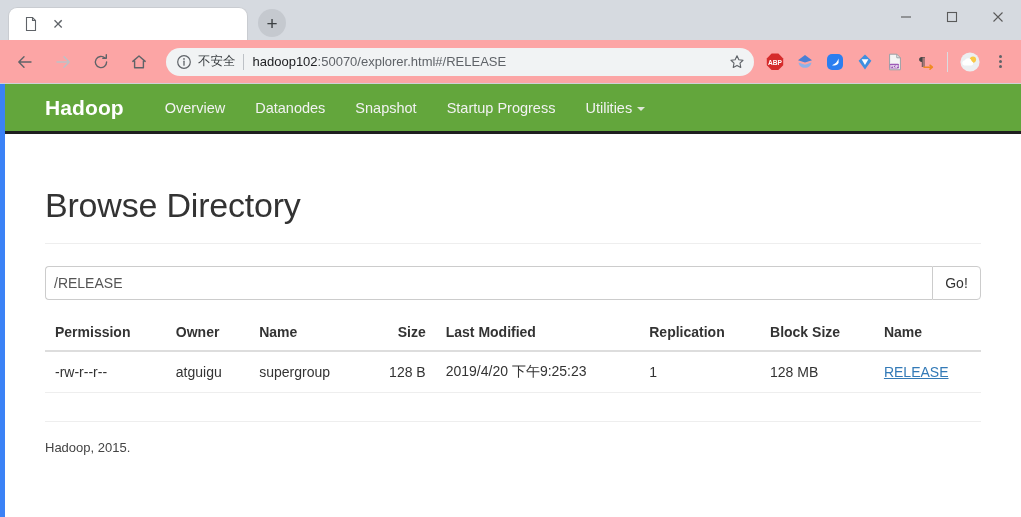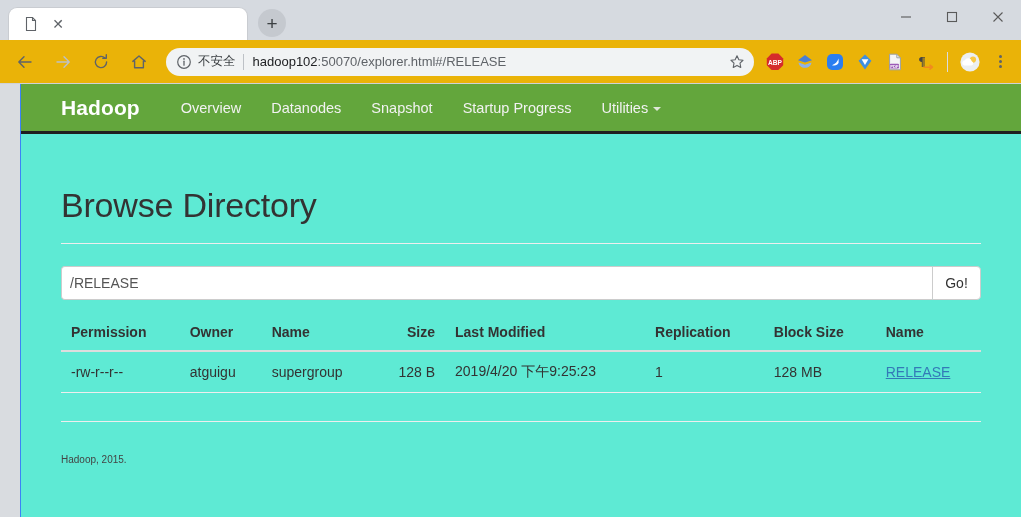--- a/index.html
+++ b/index.html
@@ -64,21 +64,21 @@
   }
 
   .wincontrols {
     position: absolute; top: 0; right: 0;
     height: 33px; display: flex; align-items: center;
   }
   .wc { width: 46px; height: 33px; display: flex; align-items: center; justify-content: center; color: #5a5a5a; }
 
   .toolbar {
     height: 44px;
-    background: #eab308;
+    background: #fca5a5;
     display: flex; align-items: center;
     padding: 0 8px 0 6px;
     border-bottom: 1px solid #cfd2d6;
   }
   .navbtn {
     width: 32px; height: 32px;
     display: flex; align-items: center; justify-content: center;
     color: #5f6368;
     margin: 0 3px;
     border-radius: 50%;
@@ -107,24 +107,23 @@
 
   .ext { width: 26px; height: 26px; flex: 0 0 26px; margin: 0 2px; display: flex; align-items: center; justify-content: center; }
   .tb-sep { width: 1px; height: 20px; background: #dadce0; margin: 0 7px; }
   .menu-dots { width: 26px; flex: 0 0 26px; display: flex; flex-direction: column; align-items: center; justify-content: center; gap: 2px; margin-left: 2px; }
   .menu-dots i { width: 3px; height: 3px; background: #5f6368; border-radius: 50%; display: block; }
 
   
   .viewport {
     position: absolute;
     top: 84px; left: 0; right: 0; bottom: 0;
-    background: #5eead4;
-    border-left: 1px solid #3b82f6;
+    background: #ffffff;
+    border-left: 5px solid #3b82f6;
     overflow: hidden;
-    margin-left: 20px;
   }
 
   .hnav {
     height: 50px;
     background: #63a63c;
     border-bottom: 3px solid #1f1f1f;
     display: flex; align-items: center;
     padding-left: 40px;
   }
   .hbrand {
@@ -207,23 +206,23 @@
     color: #333333;
     padding: 11px 10px;
     border-bottom: 1px solid #eeeeee;
     white-space: nowrap;
   }
   table.files th.num, table.files td.num { text-align: right; }
   .filelink { color: #337ab7; }
 
   .footer {
     margin-top: 28px;
-    padding-top: 32px;
+    padding-top: 18px;
     border-top: 1px solid #eeeeee;
-    font-size: 10px;
+    font-size: 13px;
     color: #444444;
   }
 </style>
 </head>
 <body>
 
 <div class="browser">
 
   <div class="tabstrip">
 

